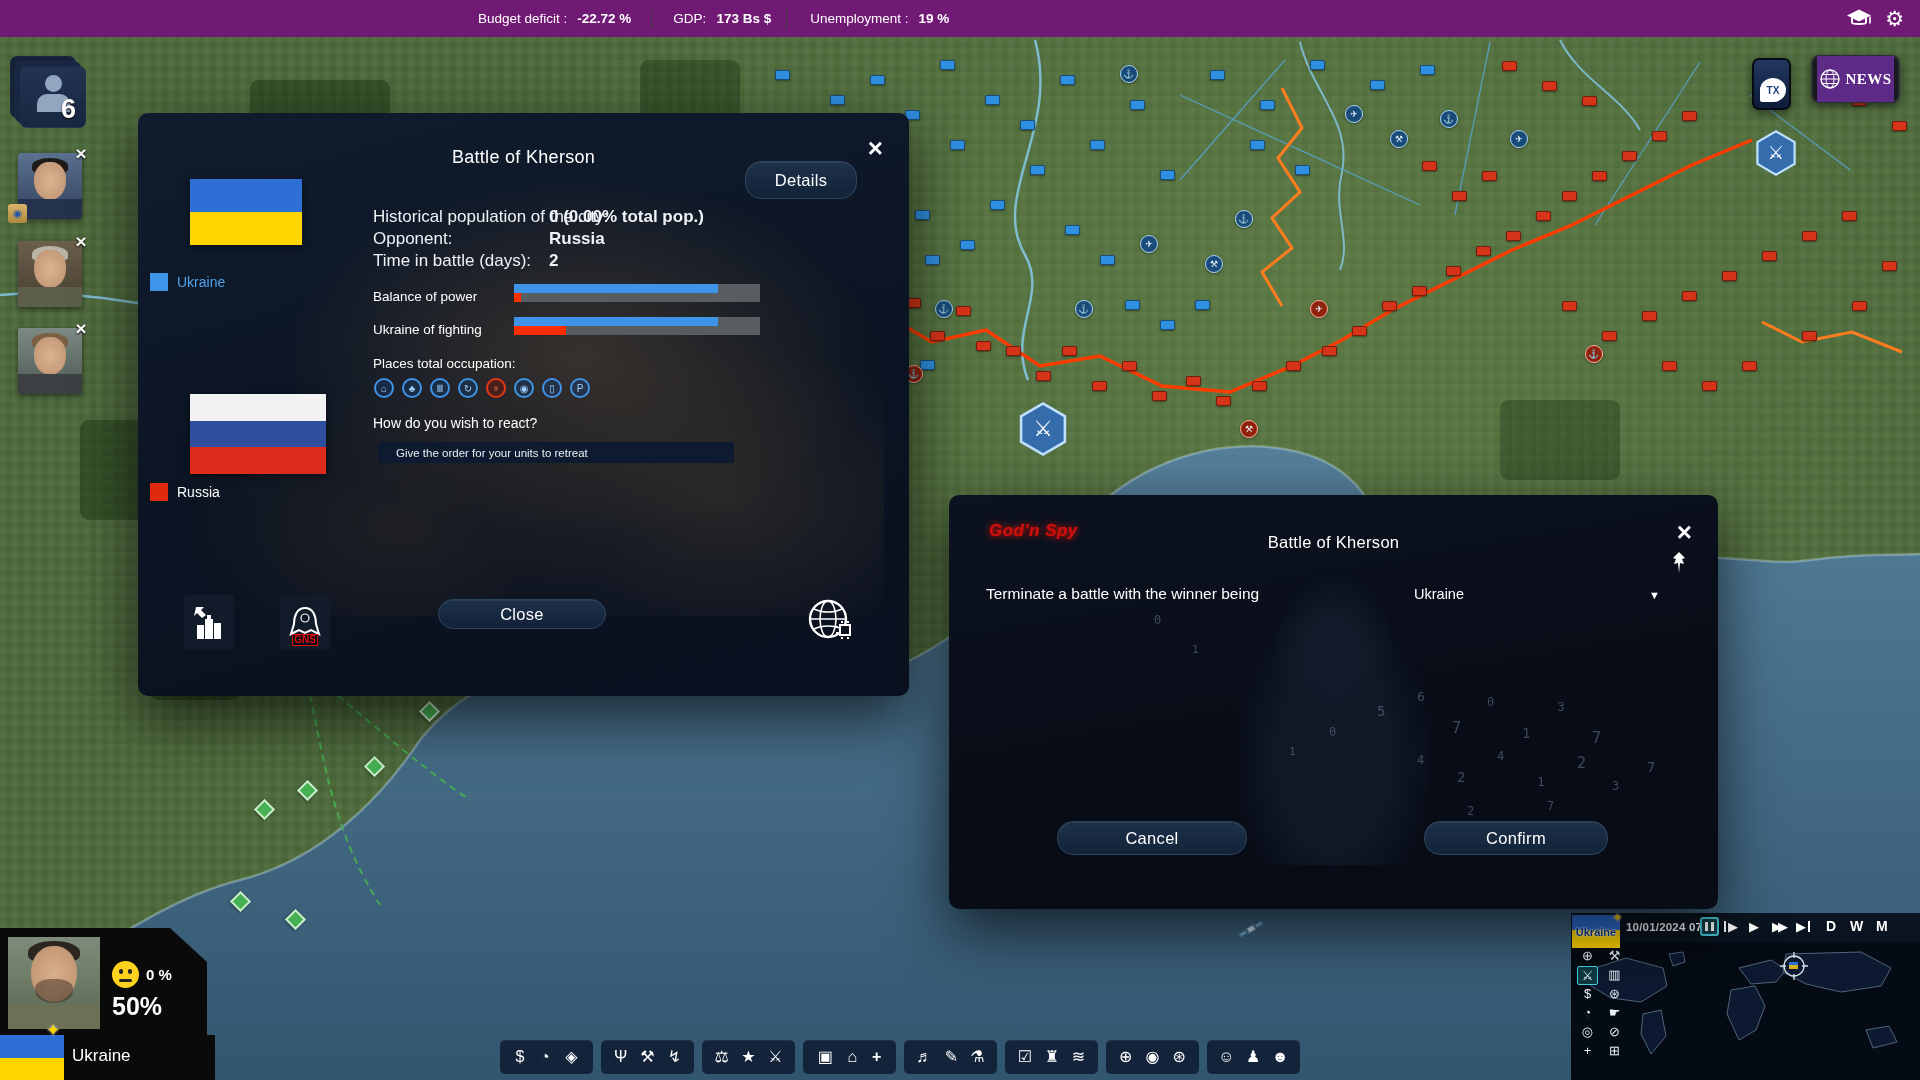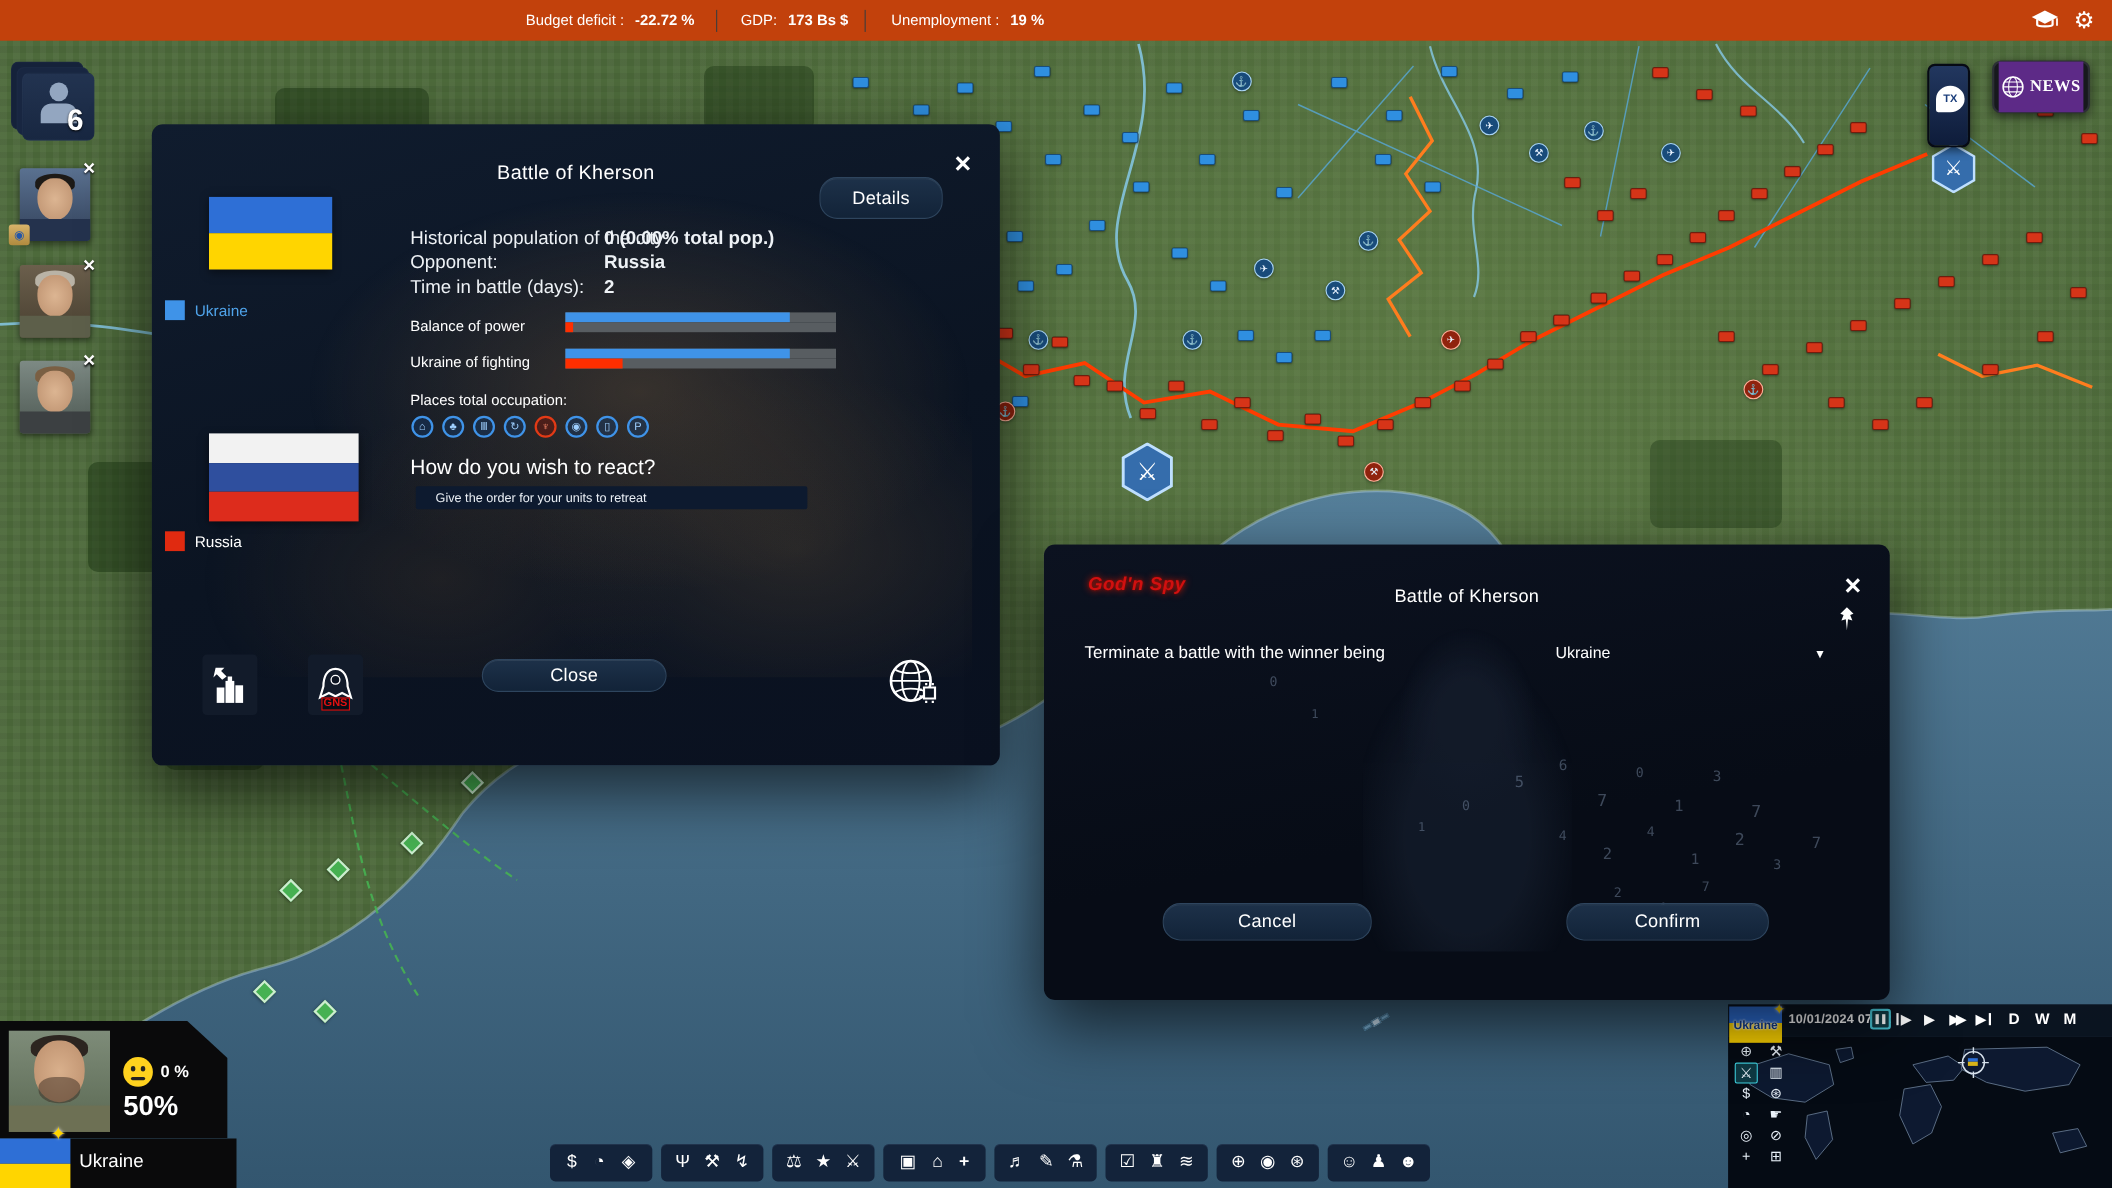--- a/index.html
+++ b/index.html
@@ -26,21 +26,21 @@
 .hex{position:absolute;width:54px;height:54px;display:flex;align-items:center;justify-content:center}
 .hexo{position:absolute;inset:0;background:#bfe0ff;clip-path:polygon(50% 0,93% 25%,93% 75%,50% 100%,7% 75%,7% 25%)}
 .hexi{position:absolute;inset:3px;background:rgba(28,88,158,.85);clip-path:polygon(50% 0,93% 25%,93% 75%,50% 100%,7% 75%,7% 25%)}
 .hexg{position:relative;z-index:1;font-size:22px;color:#fff}
 .sat{position:absolute;left:1238px;top:916px;width:26px;height:26px;transform:rotate(-30deg);z-index:2}
 .sat .b{position:absolute;left:9px;top:10px;width:8px;height:6px;background:#cfe4f5;border:1px solid #5588aa}
 .sat .p1,.sat .p2{position:absolute;top:11px;width:8px;height:4px;background:#7fb4d8;border:1px solid #4a7d9e}
 .sat .p1{left:0}.sat .p2{left:18px}
 
 
-.topbar{position:absolute;left:0;top:0;width:1920px;height:37px;background:#c2410c;display:flex;align-items:center;z-index:6}
+.topbar{position:absolute;left:0;top:0;width:1920px;height:37px;background:#701a75;display:flex;align-items:center;z-index:6}
 .stat{display:flex;gap:10px;align-items:center;font-size:13.5px;white-space:nowrap}
 .sv{font-weight:bold}
 .sep{width:1px;height:20px;background:#3c3c3c}
 .tb-ico{position:absolute;top:7px;font-size:21px;line-height:23px;color:#fff}
 
 
 .stack{position:absolute;left:20px;top:66px;width:66px;height:62px;z-index:5}
 .card{position:absolute;background:#1c2b44;border:1px solid #35486220;border-radius:7px}
 .card.b2{left:-10px;top:-10px;width:66px;height:62px;background:#15223a}
 .card.b1{left:-5px;top:-5px;width:66px;height:62px;background:#182641}
@@ -76,21 +76,21 @@
 .ilab{position:absolute;left:0}
 .ival{position:absolute;left:176px;font-weight:bold}
 .blab{position:absolute;font-size:13.5px}
 .bstack{position:absolute;width:246px}
 .brow{height:9px;background:#585d61;margin-bottom:0}
 .bfill{height:100%}
 .occ-row{position:absolute;display:flex;gap:8px}
 .occ{width:20px;height:20px;border-radius:50%;border:2px solid #3f93e8;background:rgba(18,60,112,.4);
  display:flex;align-items:center;justify-content:center;font-size:10px;color:#9fd0ff}
 .occ[data-state="red"]{border-color:#e23a16;background:rgba(120,20,6,.45);color:#ff8a6a}
-.react-q{position:absolute;font-size:19px}
+.react-q{position:absolute;font-size:14px}
 .react-row{position:absolute;background:#0d1a2f;border-radius:2px;display:flex;align-items:center;
  padding-left:18px;font-size:11.5px;color:#e9eef4}
 .tile{position:absolute;width:50px;height:55px;background:#121b2a;border-radius:4px;display:flex;align-items:center;justify-content:center}
 .gns-lab{position:absolute;left:50%;transform:translateX(-50%);bottom:4px;color:#e01010;font-weight:bold;font-size:10px;
  border:1px solid #e01010;line-height:10px;padding:0 1px;background:rgba(0,0,0,.5)}
 .globe-btn{position:absolute;width:48px;height:48px}
 
 
 .spy-bg{position:absolute;inset:0;border-radius:10px;overflow:hidden}
 .hood{position:absolute;left:290px;top:70px;width:190px;height:300px;
@@ -140,21 +140,21 @@
 .pb{position:absolute;top:917px;z-index:8;font-size:13px;color:#fff;line-height:19px}
 .stepbar{display:inline-block;width:2px;height:11px;background:#fff;vertical-align:-1px;margin-right:2px}
 .endbar{display:inline-block;width:2px;height:11px;background:#fff;vertical-align:-1px;margin-left:2px}
 .ffwd{letter-spacing:-4px}
 .spd{position:absolute;top:916px;z-index:8;font-size:14px;font-weight:bold;line-height:21px}
 .tools{position:absolute;left:1577px;top:947px;display:grid;grid-template-columns:21px 21px;grid-auto-rows:19px;column-gap:6px;z-index:9}
 .tools span{font-size:13px;color:#e9f1f9;text-align:center;line-height:17px}
 .tools .active{background:#0e3a44;border:1px solid #3fd2e0;border-radius:2px}
 
 
-.phone{position:absolute;left:1752px;top:58px;width:39px;height:76px;background:linear-gradient(#22375f,#0e1c3a);
+.phone{position:absolute;left:1752px;top:58px;width:39px;height:52px;background:linear-gradient(#22375f,#0e1c3a);
  border:2px solid #060a14;border-radius:7px;z-index:3;box-shadow:0 3px 8px rgba(0,0,0,.5)}
 .phone .bub{position:absolute;left:6px;top:18px;width:26px;height:24px;background:#fff;border-radius:50% 50% 50% 8%;
  display:flex;align-items:center;justify-content:center;font-size:10px;font-weight:bold;color:#1c3f7c}
 .tablet{position:absolute;left:1811px;top:55px;width:89px;height:48px;background:#17191d;border:2px solid #2c2f35;
  border-radius:8px;z-index:3;box-shadow:0 3px 10px rgba(0,0,0,.55);display:flex;align-items:center;justify-content:center}
 .tscreen{width:77px;height:46px;background:#5d2a87;display:flex;align-items:center;justify-content:center;gap:4px}
 .tscreen .nw{font-family:"Liberation Serif",serif;font-weight:bold;font-size:15px;letter-spacing:.5px;color:#fff}
 </style>
 </head>
 <body>

